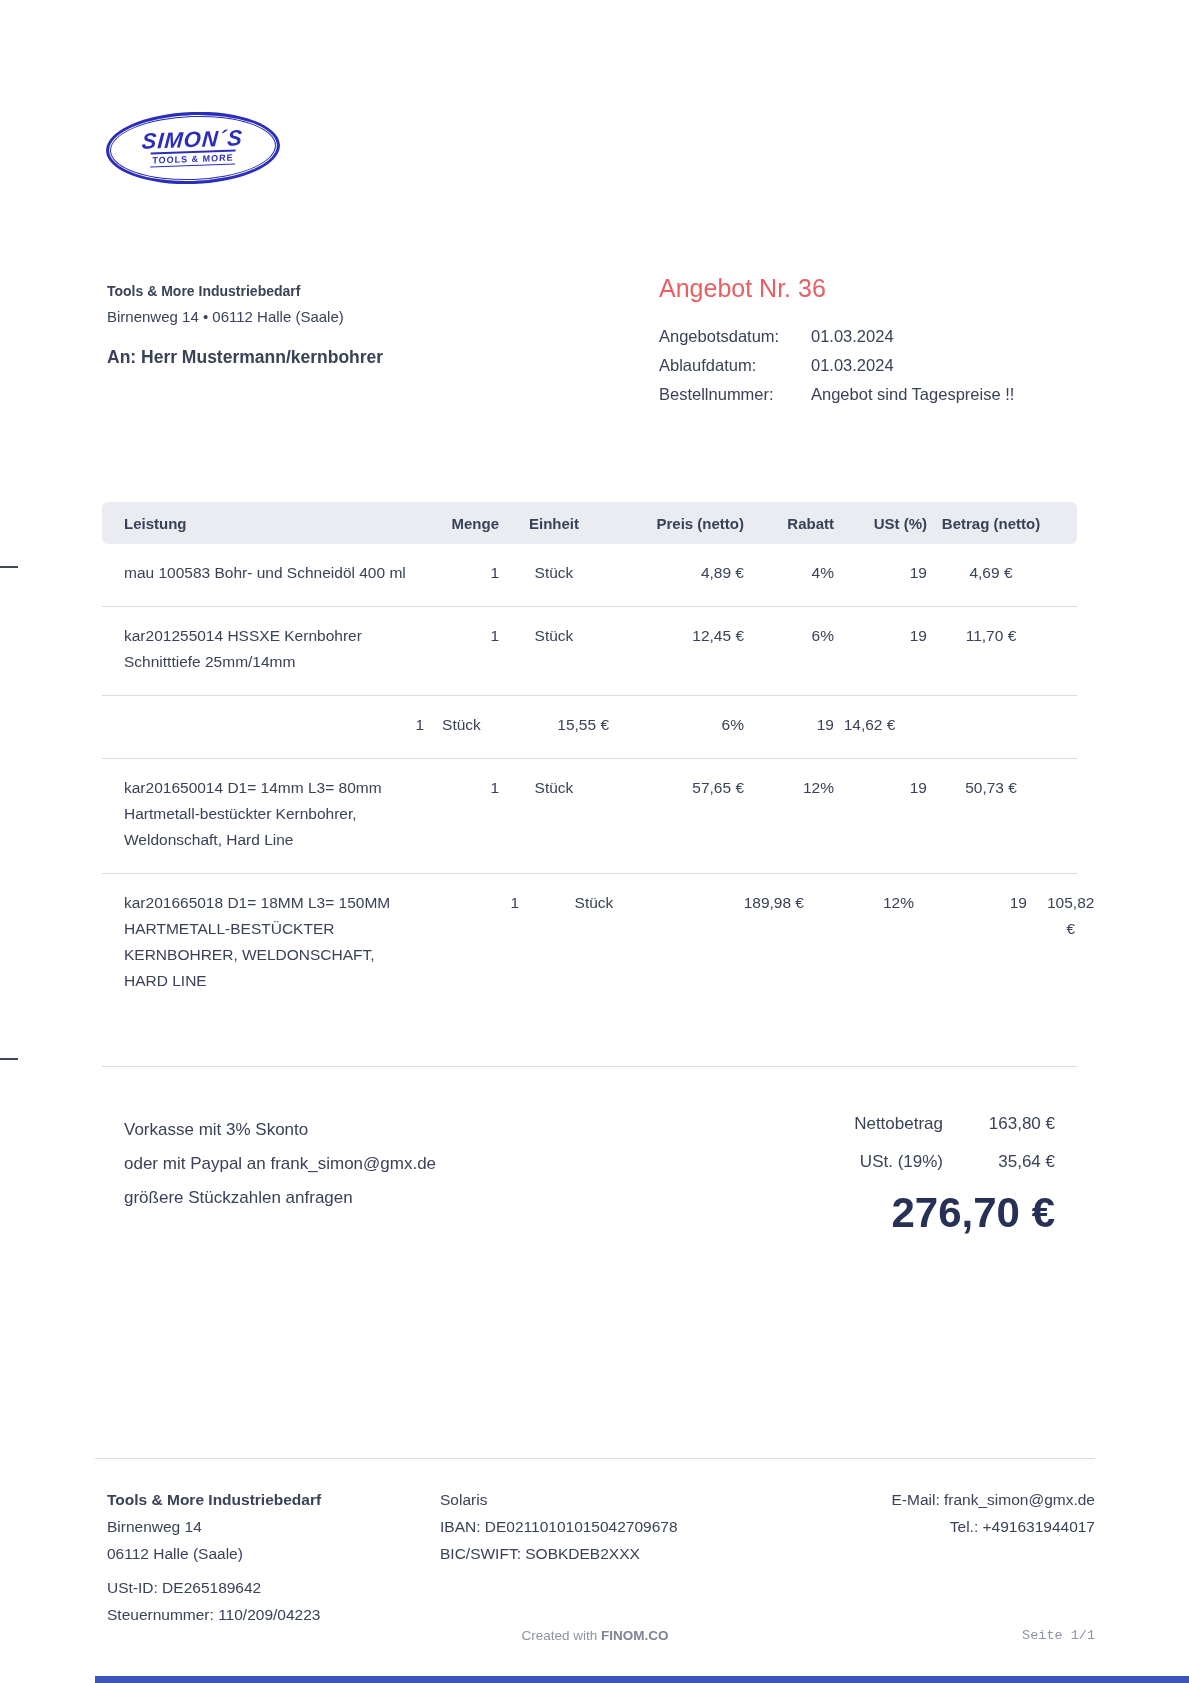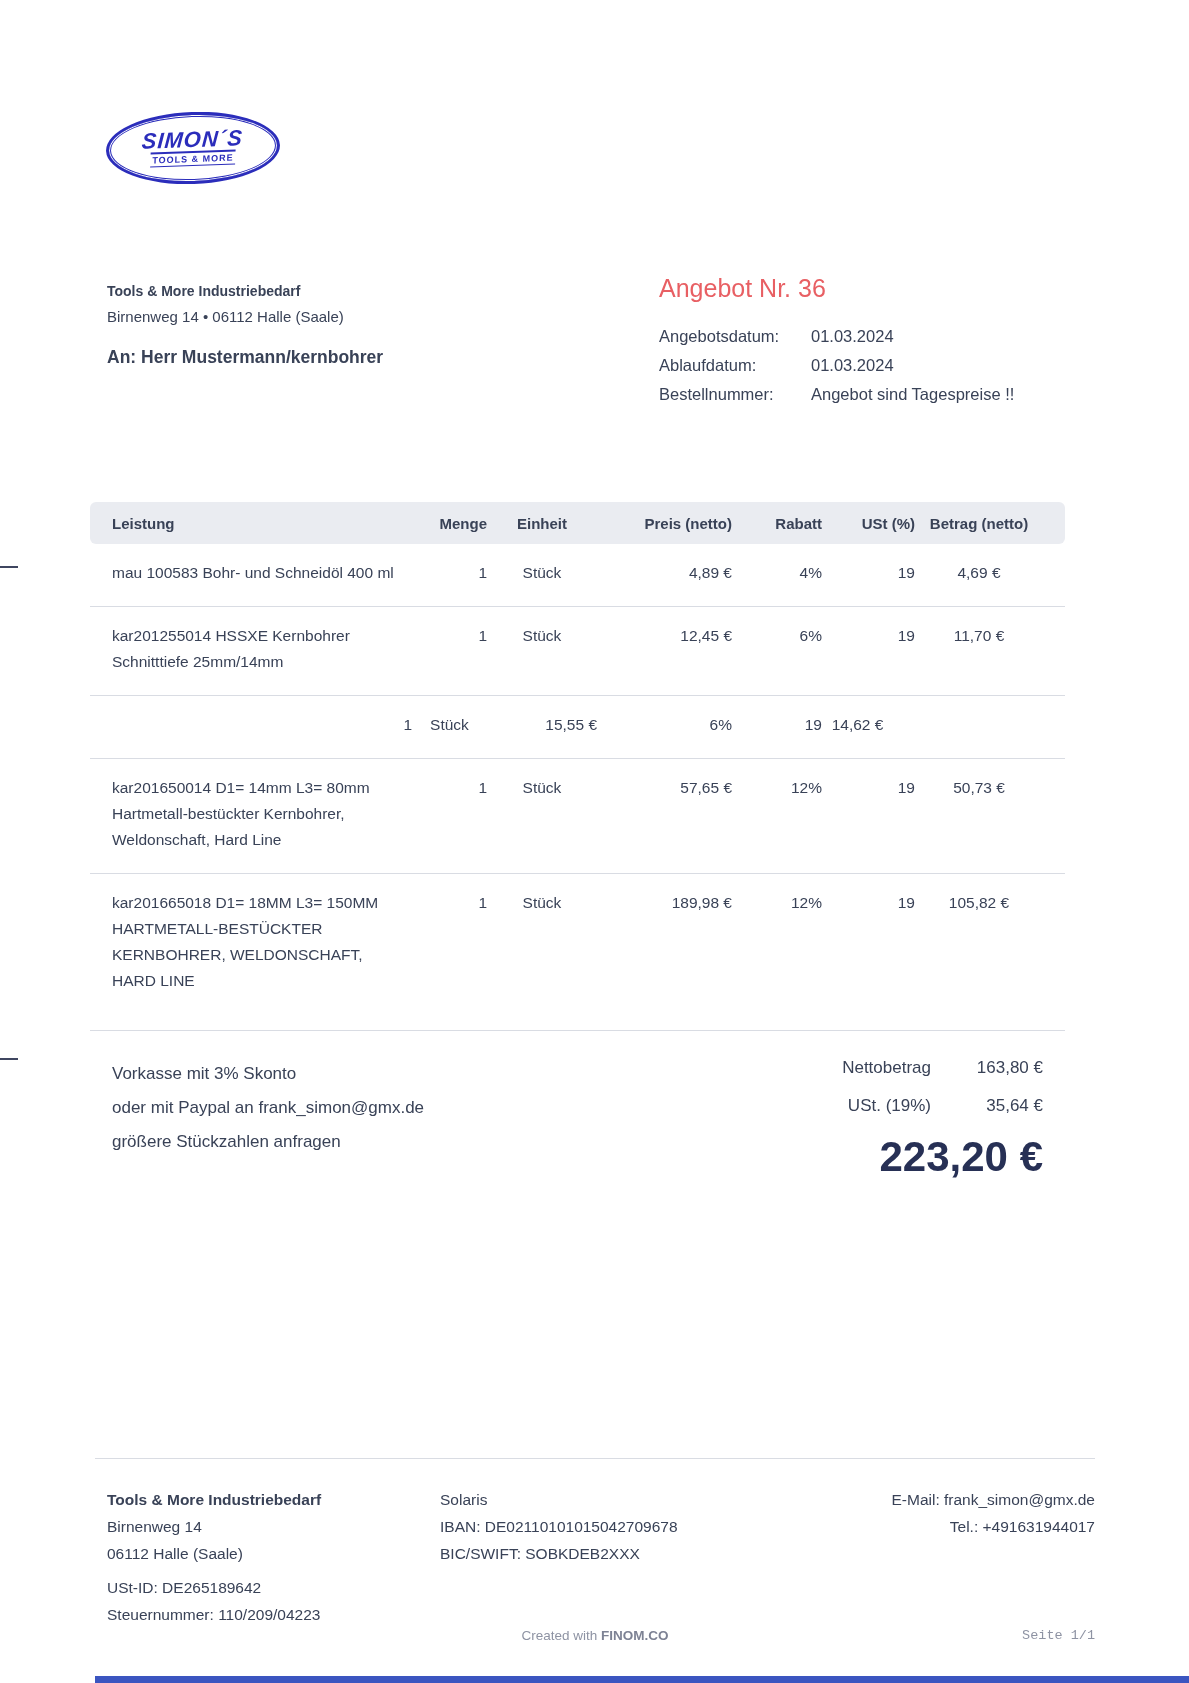--- a/index.html
+++ b/index.html
@@ -27,41 +27,41 @@
   .sender-company{position:absolute;left:107px;top:283px;font-size:14px;font-weight:bold;}
   .sender-address{position:absolute;left:107px;top:308px;font-size:15px;}
   .recipient{position:absolute;left:107px;top:347px;font-size:17.5px;font-weight:bold;}
   
   .offer-title{position:absolute;left:659px;top:274px;font-size:25px;font-weight:normal;color:#e85f63;}
   .offer-fields{position:absolute;left:659px;top:322px;font-size:16.5px;}
   .offer-field-row{display:flex;line-height:29px;}
   .offer-field-label{width:152px;flex:0 0 auto;}
   .offer-field-value{white-space:nowrap;}
   
-  .content{position:absolute;left:90px;top:502px;width:975px;}
+  .content{position:absolute;left:102px;top:502px;width:975px;}
   .tbl-header{
     display:grid;grid-template-columns:322px 75px 110px 135px 90px 93px 1fr;
     background:#eaecf1;border-radius:6px;height:42px;align-items:center;
     font-size:15px;font-weight:bold;
   }
   .tbl-row{
     display:grid;grid-template-columns:322px 75px 110px 135px 90px 93px 1fr;
     padding:16px 0 20px 0;border-bottom:1px solid #d9dce3;
     font-size:15.5px;line-height:26px;align-items:start;
   }
-  .tbl-row.last{padding-bottom:36px;}
+  .tbl-row.last{padding-bottom:72px;gap:20px;}
   .c-leistung{text-align:left;padding-left:22px;padding-right:16px;}
   .c-menge{text-align:right;}
   .c-einheit{text-align:center;}
   .c-preis{text-align:right;}
   .c-rabatt{text-align:right;}
   .c-ust{text-align:right;}
   .c-betrag{text-align:center;padding-right:22px;}
   
-  .summary{display:flex;margin-top:26px;justify-content:flex-end;}
+  .summary{display:flex;margin-top:46px;justify-content:flex-end;}
   .notes{flex:1 1 auto;padding-left:22px;font-size:17px;line-height:34px;}
   .totals{flex:0 0 auto;padding-right:22px;text-align:right;}
   .totals-row{display:flex;justify-content:flex-end;font-size:17px;line-height:22px;margin-bottom:16px;}
   .totals-label{margin-right:20px;}
   .totals-value{min-width:92px;text-align:right;}
   .grand-total{font-size:42px;font-weight:bold;color:#273055;margin-top:6px;white-space:nowrap;}
   
   .footer-divider{position:absolute;left:95px;top:1458px;width:1000px;height:1px;background:#d9dce3;}
   .footer{position:absolute;left:95px;top:1486px;width:1000px;display:flex;font-size:15.5px;line-height:27px;}
   .footer-col-left{width:345px;flex:0 0 auto;padding-left:12px;box-sizing:border-box;}
@@ -179,21 +179,21 @@
     </div>
     <div class="totals">
       <div class="totals-row">
         <div class="totals-label">Nettobetrag</div>
         <div class="totals-value">163,80 €</div>
       </div>
       <div class="totals-row">
         <div class="totals-label">USt. (19%)</div>
         <div class="totals-value">35,64 €</div>
       </div>
-      <div class="grand-total">223,20 €</div>
+      <div class="grand-total">276,70 €</div>
     </div>
   </div>
 </div>
 
 <div class="footer-divider"></div>
 <div class="footer">
   <div class="footer-col-left">
     <div class="footer-company">Tools &amp; More Industriebedarf</div>
     <div>Birnenweg 14</div>
     <div>06112 Halle (Saale)</div>

